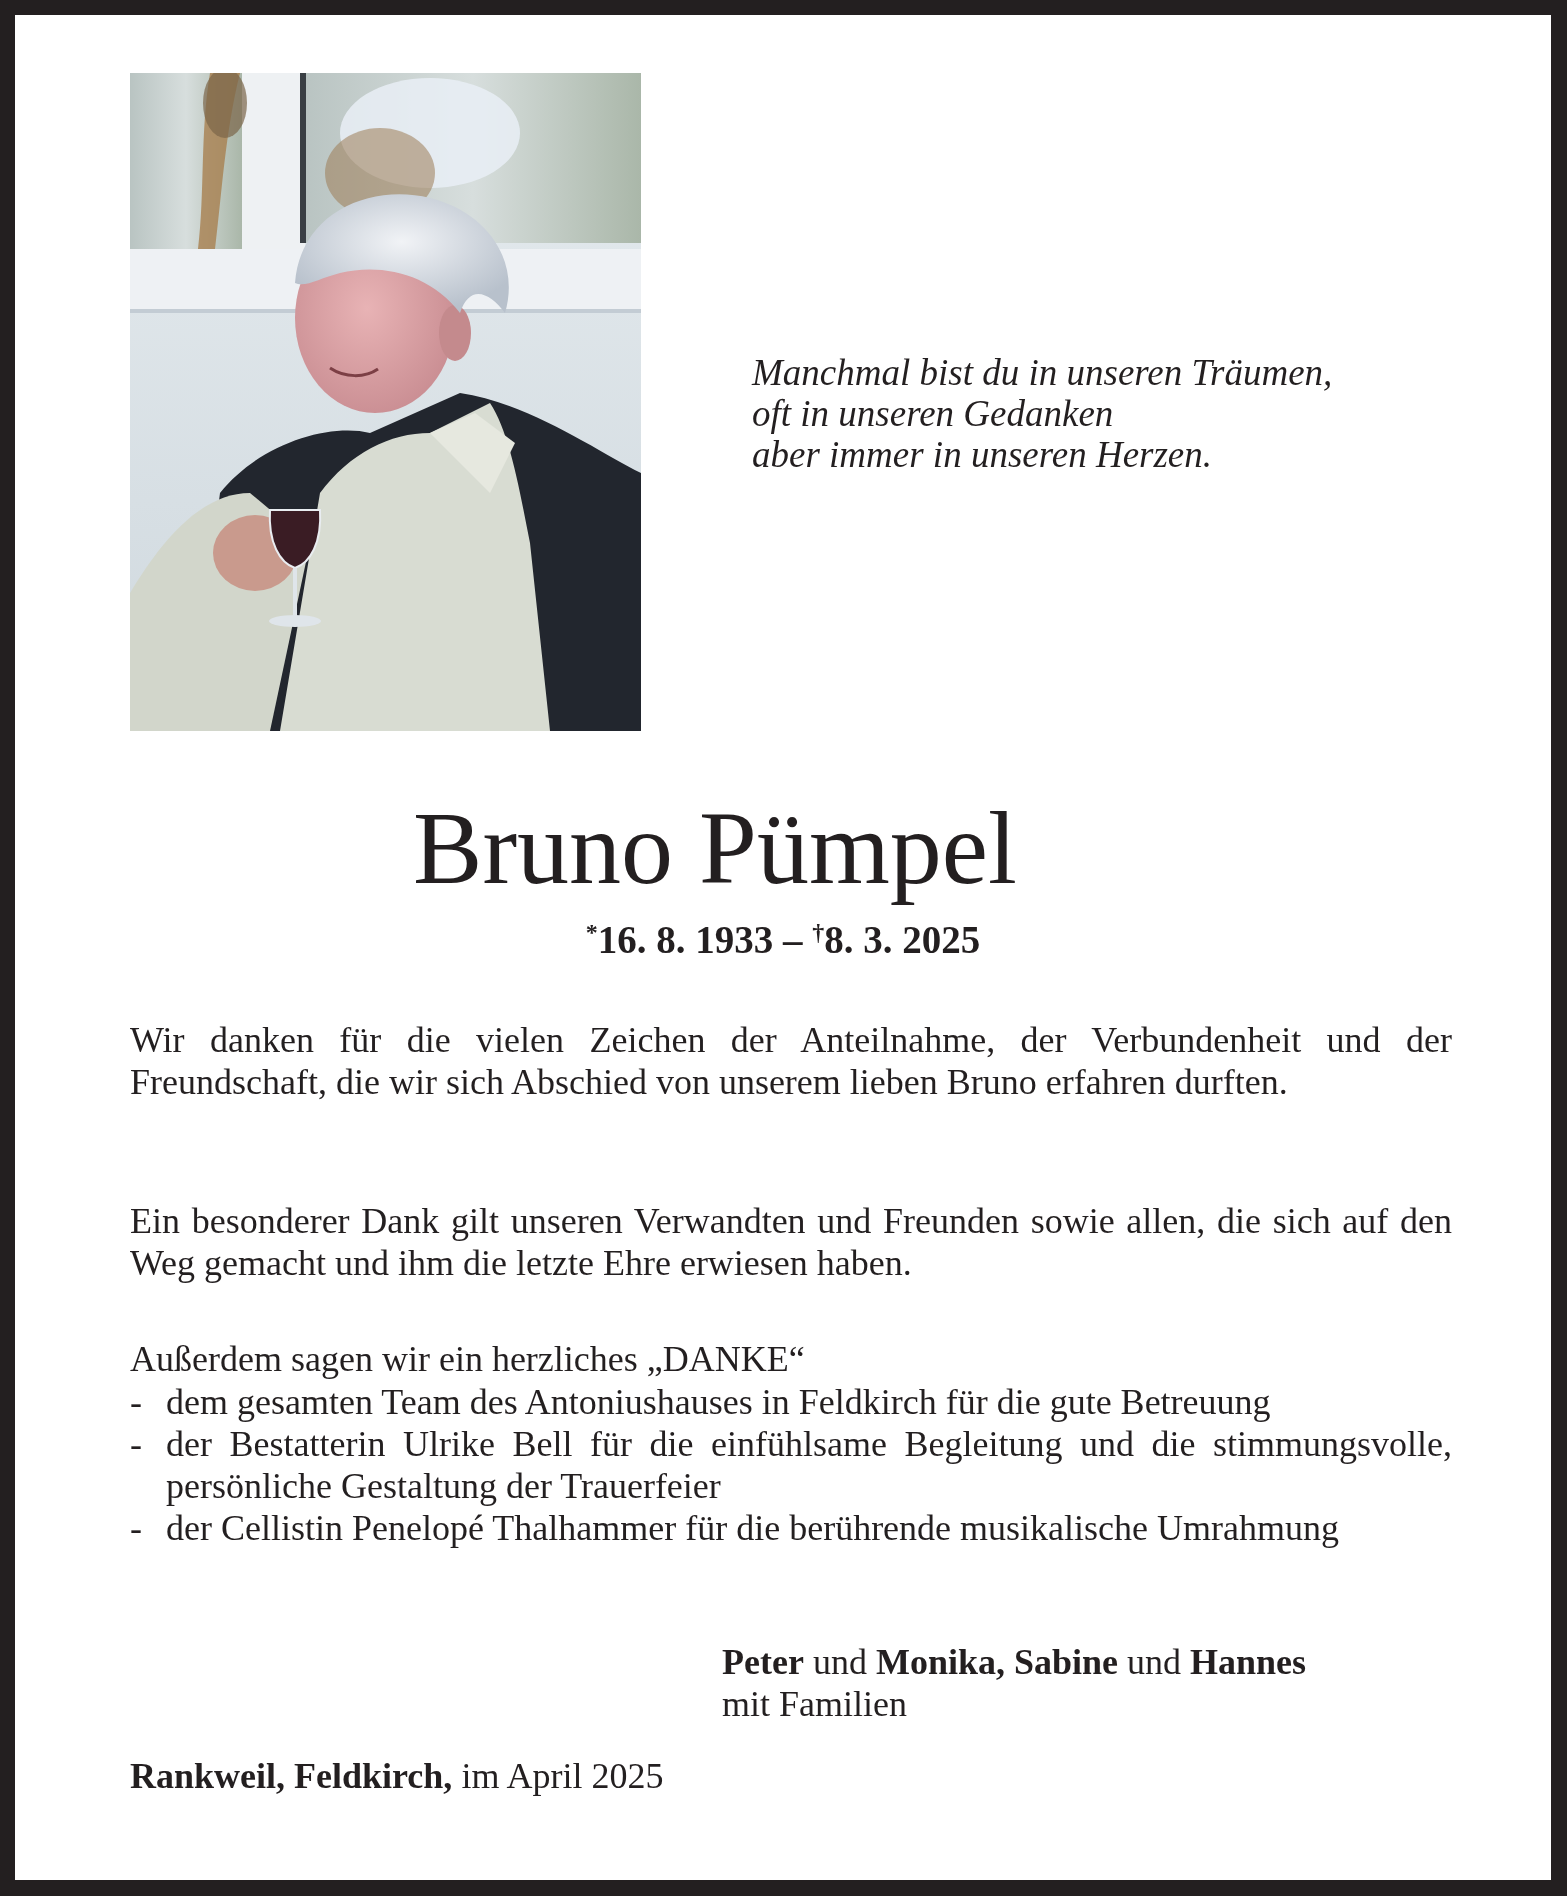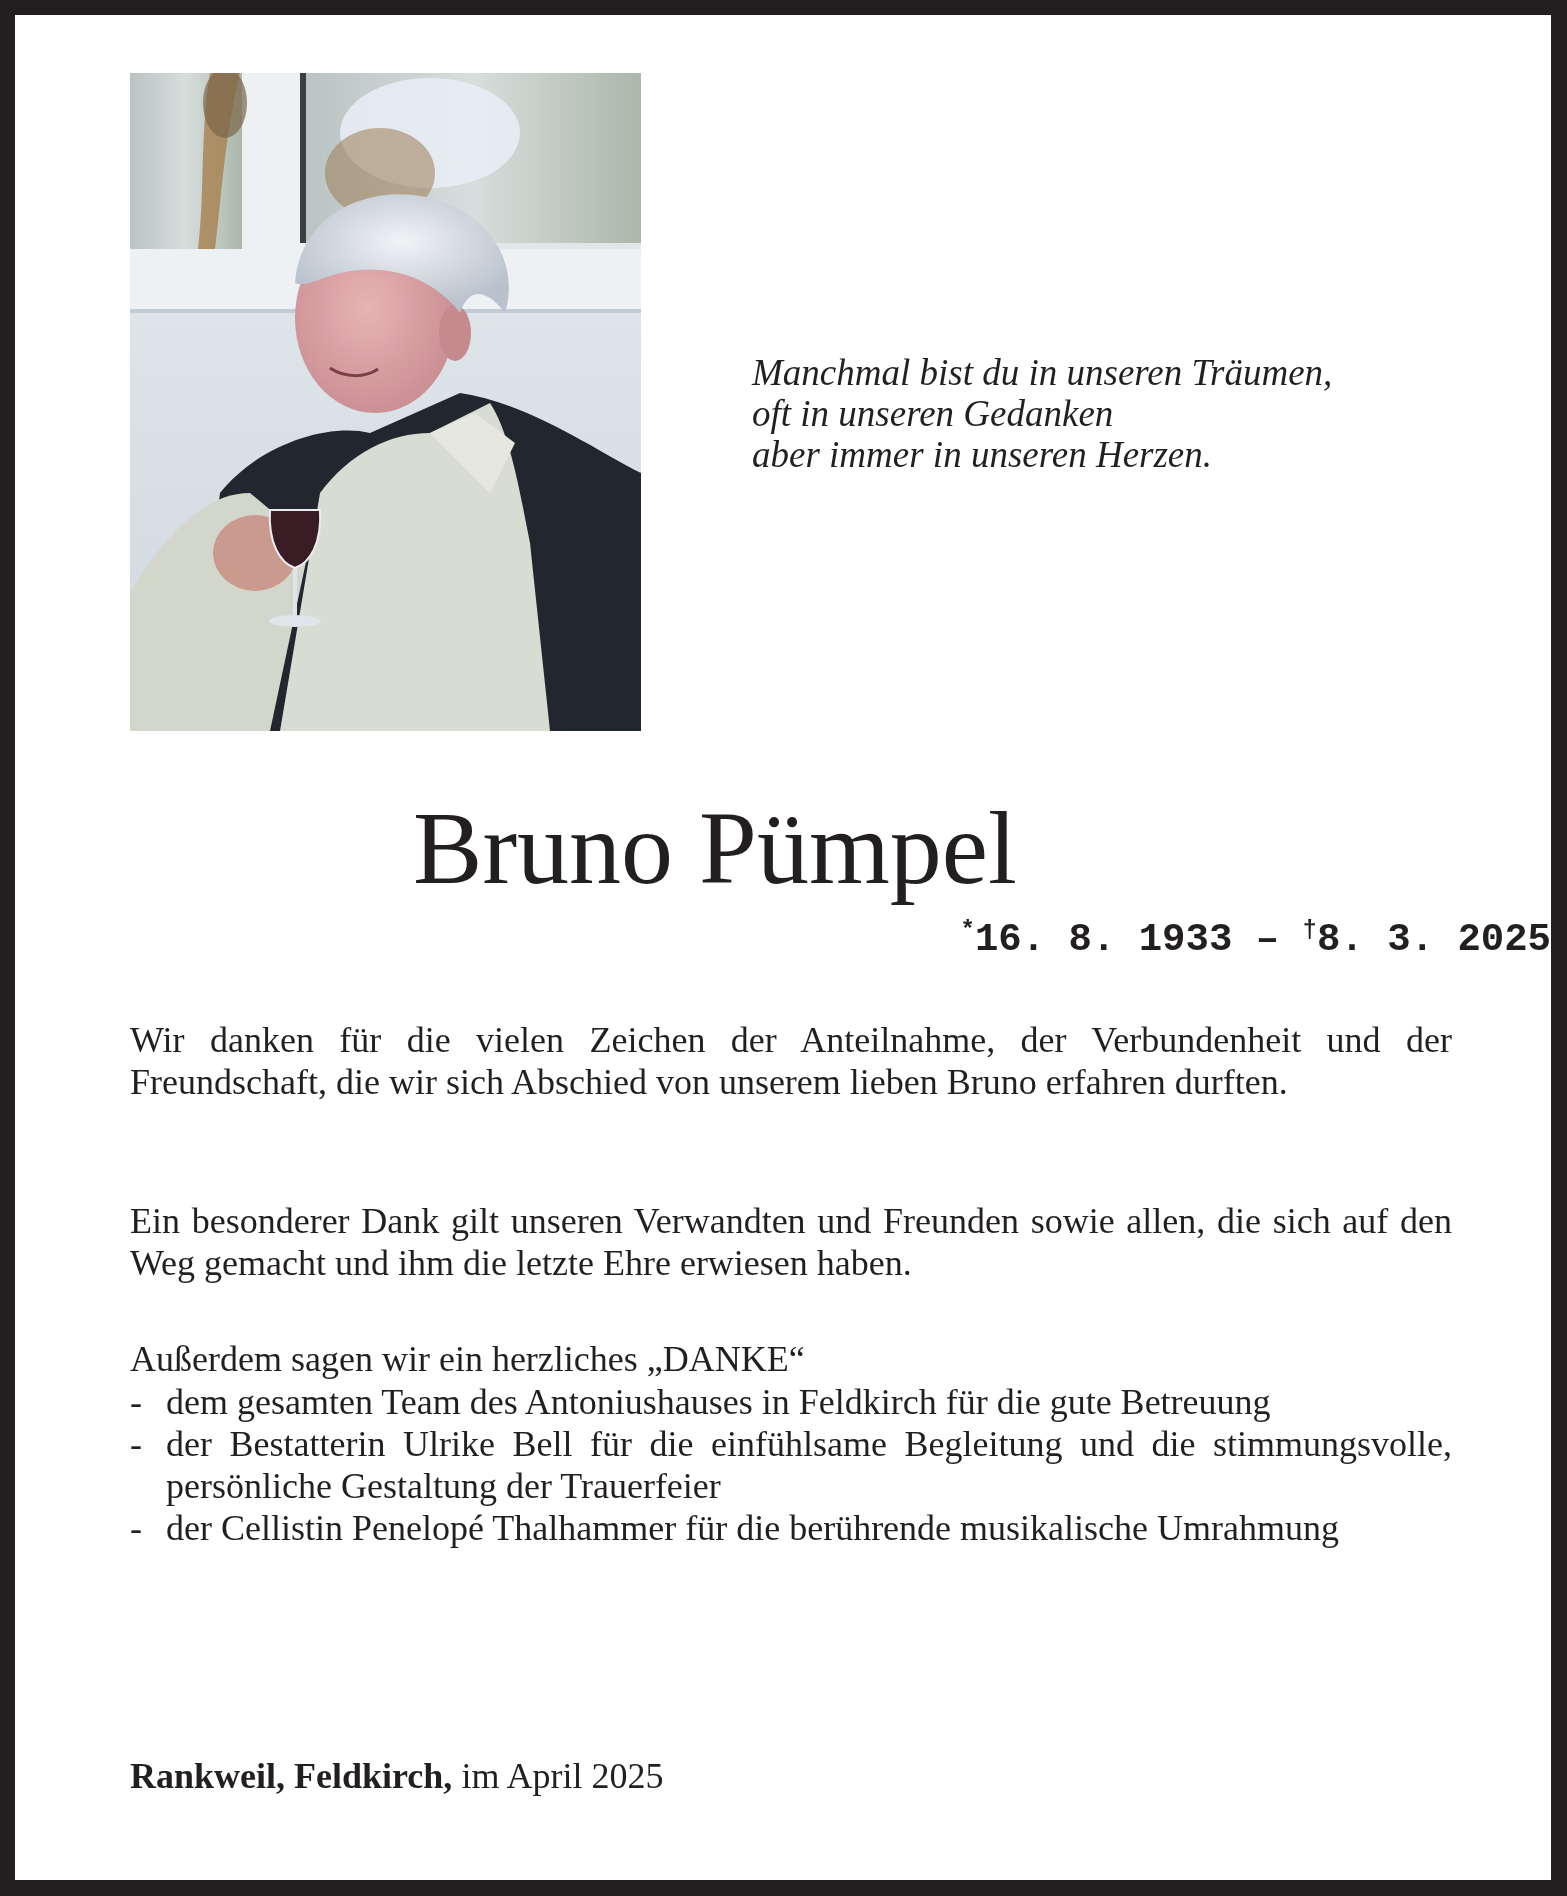--- a/index.html
+++ b/index.html
@@ -42,22 +42,22 @@
       text-align: center;
       font-family: "Liberation Serif", "DejaVu Serif", serif;
       font-size: 104px;
       line-height: 120px;
       letter-spacing: 0px;
     }
     .dates {
       position: absolute;
       left: 0; width: 1536px;
       top: 900px;
-      text-align: right;
-      font-family: Liberation Mono, monospace;
+      text-align: center;
+      font-family: Liberation Serif, serif;
       font-weight: bold;
       font-size: 39px;
       line-height: 50px;
     }
     .dates sup { font-size: 24px; vertical-align: 13px; line-height: 0; }
     .body-text {
       position: absolute;
       left: 115px; width: 1322px;
       font-family: "Liberation Serif", "DejaVu Serif", serif;
       font-size: 36px;
@@ -193,16 +193,20 @@
     <li>
       <span class="dash">-</span>
       <span>der Bestatterin Ulrike Bell für die einfühlsame Begleitung und die stimmungsvolle, persönliche Gestaltung der Trauerfeier</span>
     </li>
     <li>
       <span class="dash">-</span>
       <span>der Cellistin Penelopé Thalhammer für die berührende musikalische Umrahmung</span>
     </li>
   </ul>
 
+  <div class="signature">
+    <div><b>Peter</b><span> und </span><b>Monika, Sabine</b><span> und </span><b>Hannes</b></div>
+    <div>mit Familien</div>
+  </div>
 
   <div class="place"><b>Rankweil, Feldkirch,</b><span> im April 2025</span></div>
 
 </div>
 
 </body></html>

